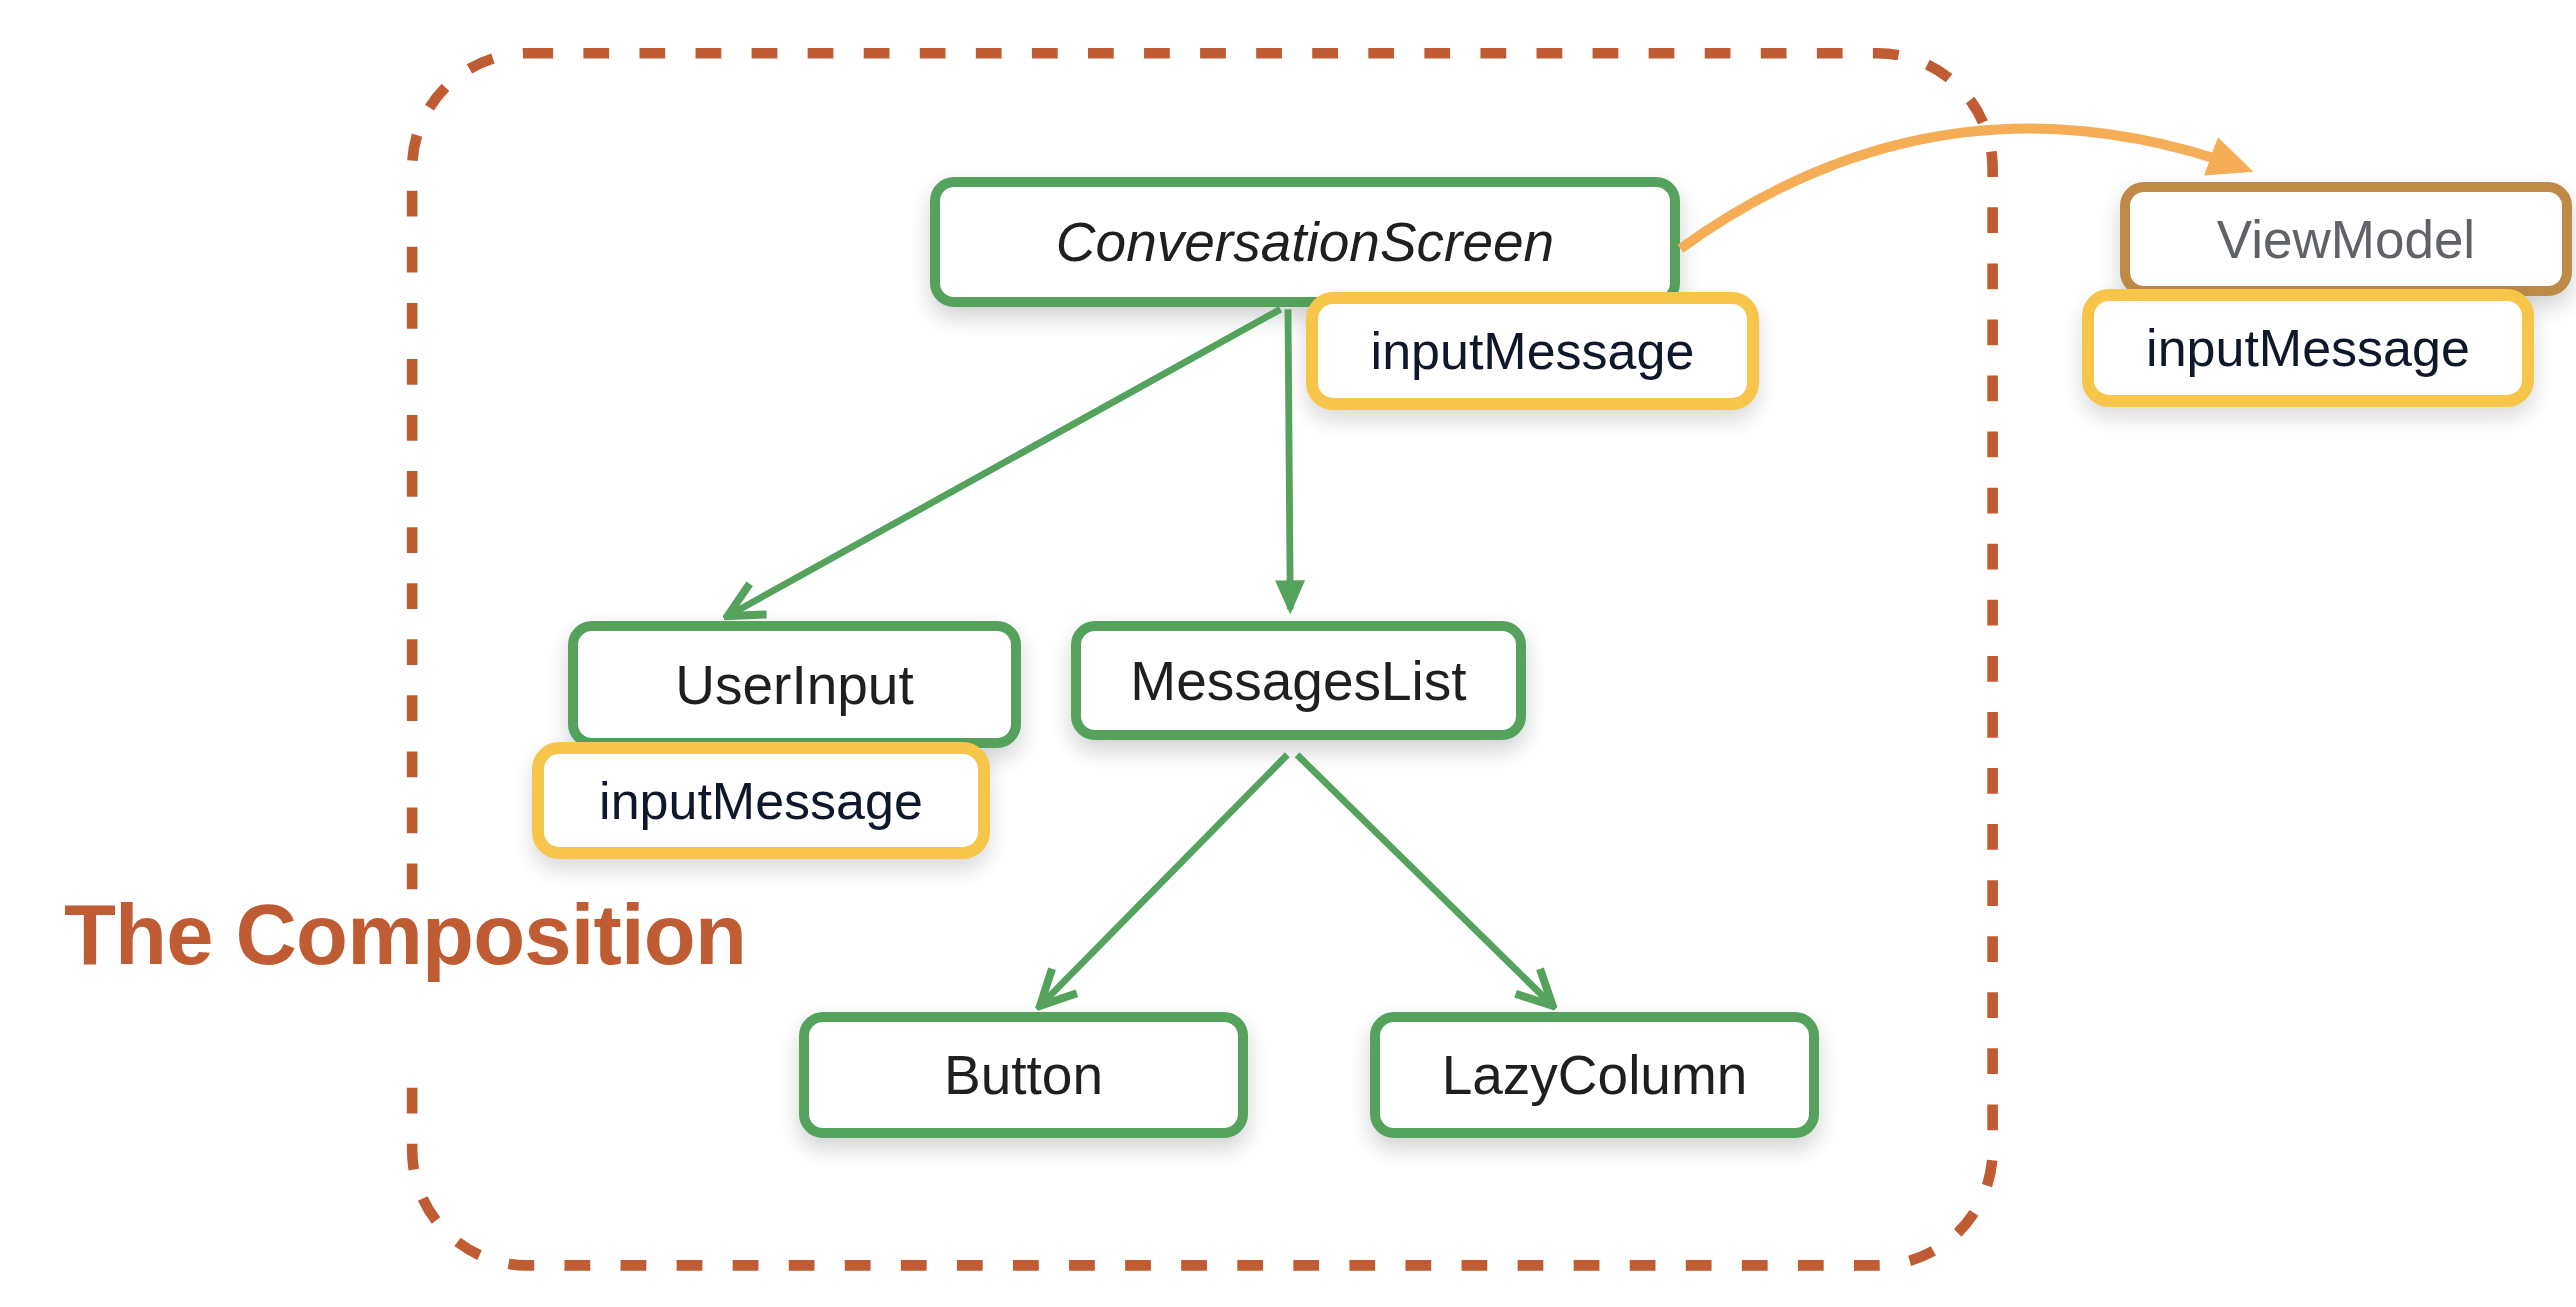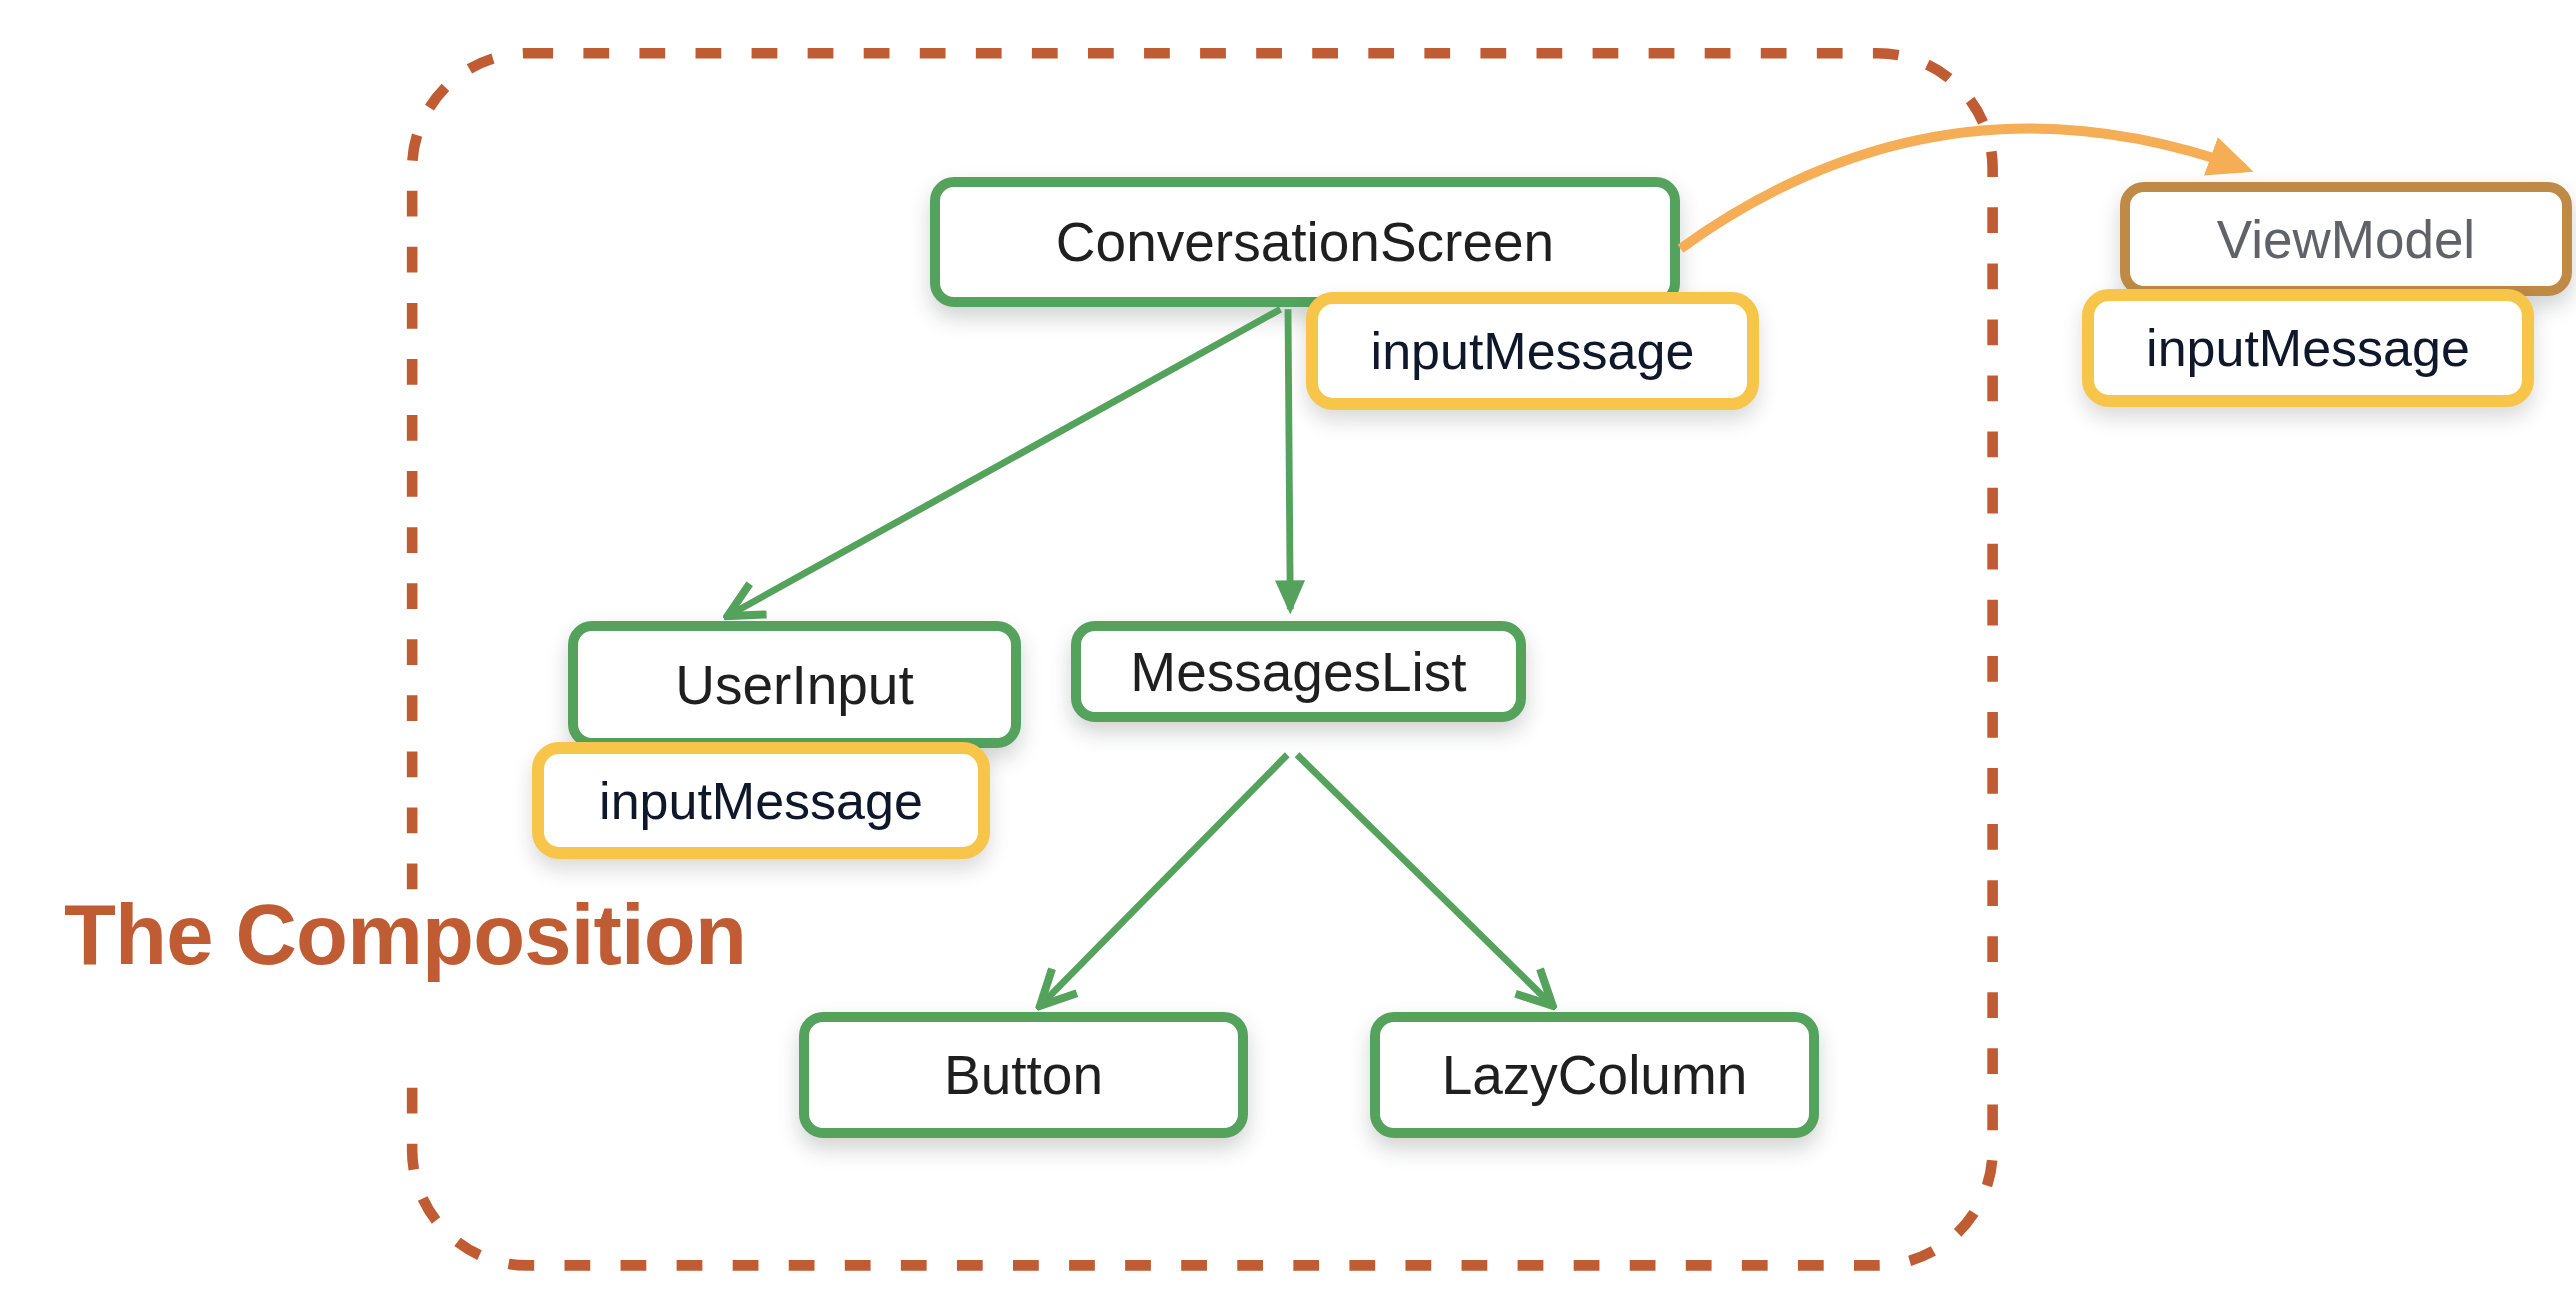--- a/index.html
+++ b/index.html
@@ -91,37 +91,37 @@
     <rect x="462" y="1182" width="160" height="252" fill="#ffffff"></rect>
 
     <path d="M1690,408 L962,812" fill="none" stroke="#54A25C" stroke-width="9" marker-end="url(#openhead)"></path>
     <path d="M1700,408 L1703,804" fill="none" stroke="#54A25C" stroke-width="9" marker-end="url(#trihead)"></path>
     <path d="M1699,996 L1374,1326" fill="none" stroke="#54A25C" stroke-width="9" marker-end="url(#openhead)"></path>
     <path d="M1712,996 L2048,1326" fill="none" stroke="#54A25C" stroke-width="9" marker-end="url(#openhead)"></path>
 
     <path d="M2218,328 Q2565,78 2962,222" fill="none" stroke="#F5AD56" stroke-width="13" marker-end="url(#orangehead)"></path>
   </svg>
 
-  <div class="node node--composable" style="left:930px; top:177px; width:750px; height:130px;">
+  <div class="node node--composable" style="left:930px; top:177px; width:750px; height:130px;font-style:italic;">
     <span>ConversationScreen</span>
   </div>
 
   <div class="node node--state" style="left:1306px; top:292px; width:453px; height:118px;">
     <span>inputMessage</span>
   </div>
 
   <div class="node node--composable" style="left:568px; top:621px; width:453px; height:127px;">
     <span>UserInput</span>
   </div>
 
   <div class="node node--state" style="left:532px; top:742px; width:458px; height:117px;">
     <span>inputMessage</span>
   </div>
 
-  <div class="node node--composable" style="left:1071px; top:621px; width:455px; height:101px;">
+  <div class="node node--composable" style="left:1071px; top:621px; width:455px; height:119px;">
     <span>MessagesList</span>
   </div>
 
   <div class="node node--composable" style="left:799px; top:1012px; width:449px; height:126px;">
     <span>Button</span>
   </div>
 
   <div class="node node--composable" style="left:1370px; top:1012px; width:449px; height:126px;">
     <span>LazyColumn</span>
   </div>

